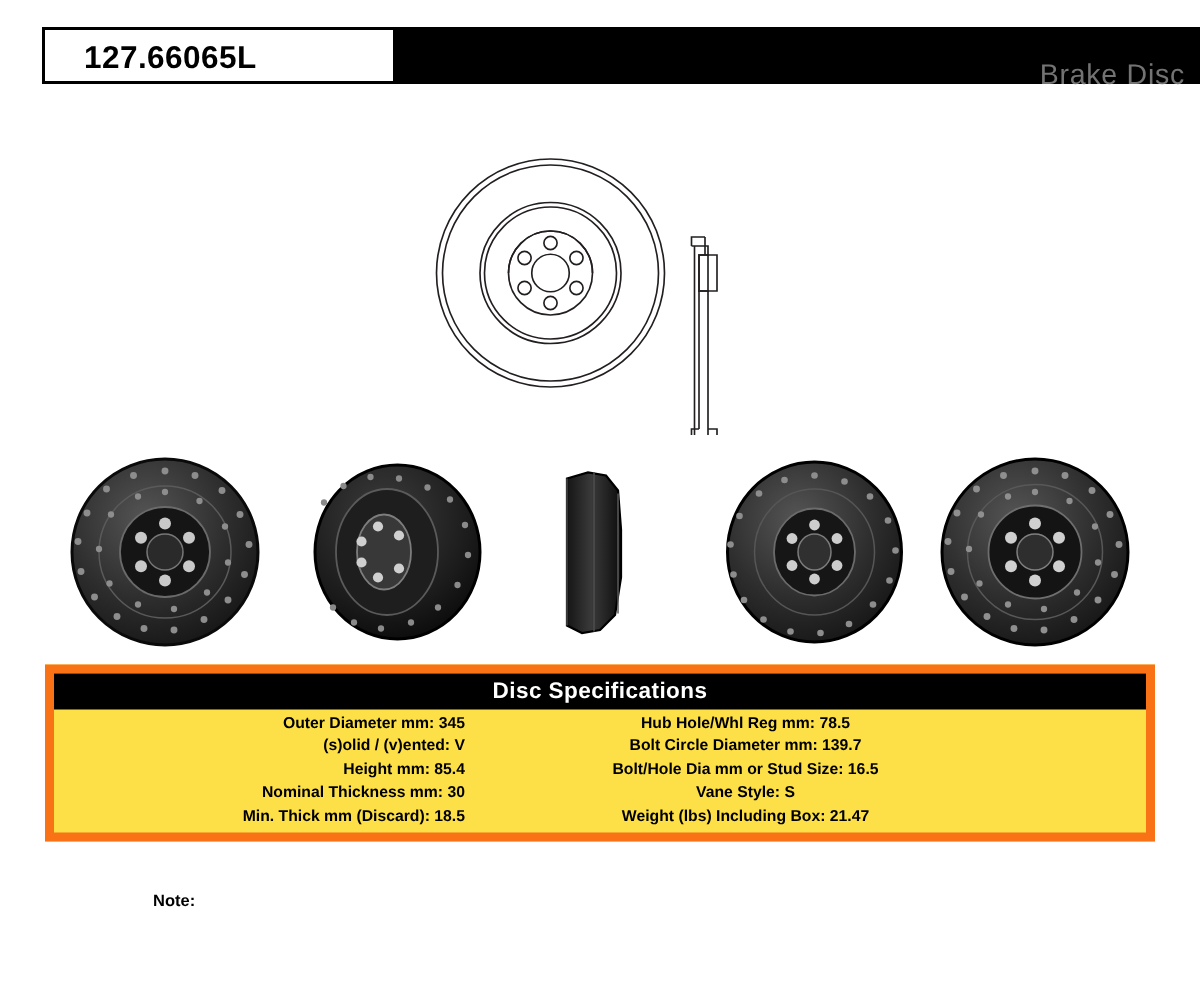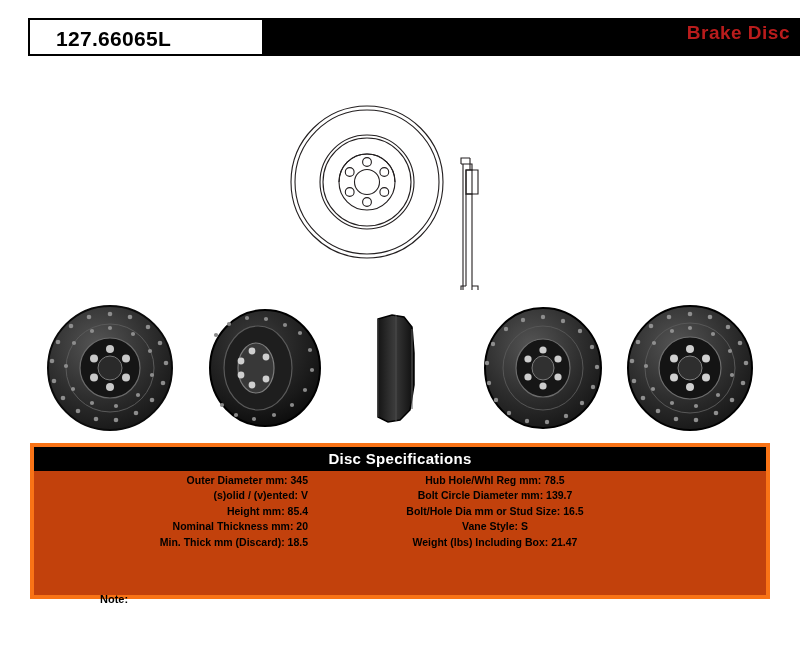--- a/index.html
+++ b/index.html
@@ -48,24 +48,24 @@
     left: 26px;
     top: 7px;
     font-size: 21px;
     font-weight: bold;
     letter-spacing: 0.3px;
     color: #000000;
   }
   .header-title {
     position: absolute;
     right: 18px;
-    top: 4px;
+    top: 22px;
     font-size: 19px;
-    font-weight: bold;
-    color: #b91c1c;
+    font-weight: normal;
+    color: #737373;
     letter-spacing: 0.5px;
   }
 
   
   .drawing {
     position: absolute;
     left: 0;
     top: 60px;
     width: 800px;
     height: 230px;
@@ -79,24 +79,24 @@
     width: 800px;
     height: 145px;
   }
 
   
   .spec-panel {
     position: absolute;
     left: 30px;
     top: 443px;
     width: 740px;
-    height: 156px;
-    border: 4px solid #f97316;
+    height: 118px;
+    border: 6px solid #f97316;
     box-sizing: border-box;
-    background: #c2410c;
+    background: #fde047;
   }
   .spec-title-bar {
     position: absolute;
     left: 0;
     top: 0;
     width: 100%;
     height: 24px;
     background: #000000;
     color: #ffffff;
     text-align: center;
@@ -369,21 +369,21 @@
   </svg>
 </div>
 
 <div class="spec-panel">
   <div class="spec-title-bar">Disc Specifications</div>
   <div class="spec-cols">
     <div class="spec-col col-1">
       <div class="spec-line">Outer Diameter mm: 345</div>
       <div class="spec-line">(s)olid / (v)ented: V</div>
       <div class="spec-line">Height mm: 85.4</div>
-      <div class="spec-line">Nominal Thickness mm: 20</div>
+      <div class="spec-line">Nominal Thickness mm: 30</div>
       <div class="spec-line">Min. Thick mm (Discard): 18.5</div>
     </div>
     <div class="spec-col col-2">
       <div class="spec-line">Hub Hole/Whl Reg mm: 78.5</div>
       <div class="spec-line">Bolt Circle Diameter mm: 139.7</div>
       <div class="spec-line">Bolt/Hole Dia mm or Stud Size: 16.5</div>
       <div class="spec-line">Vane Style: S</div>
       <div class="spec-line">Weight (lbs) Including Box: 21.47</div>
     </div>
   </div>

